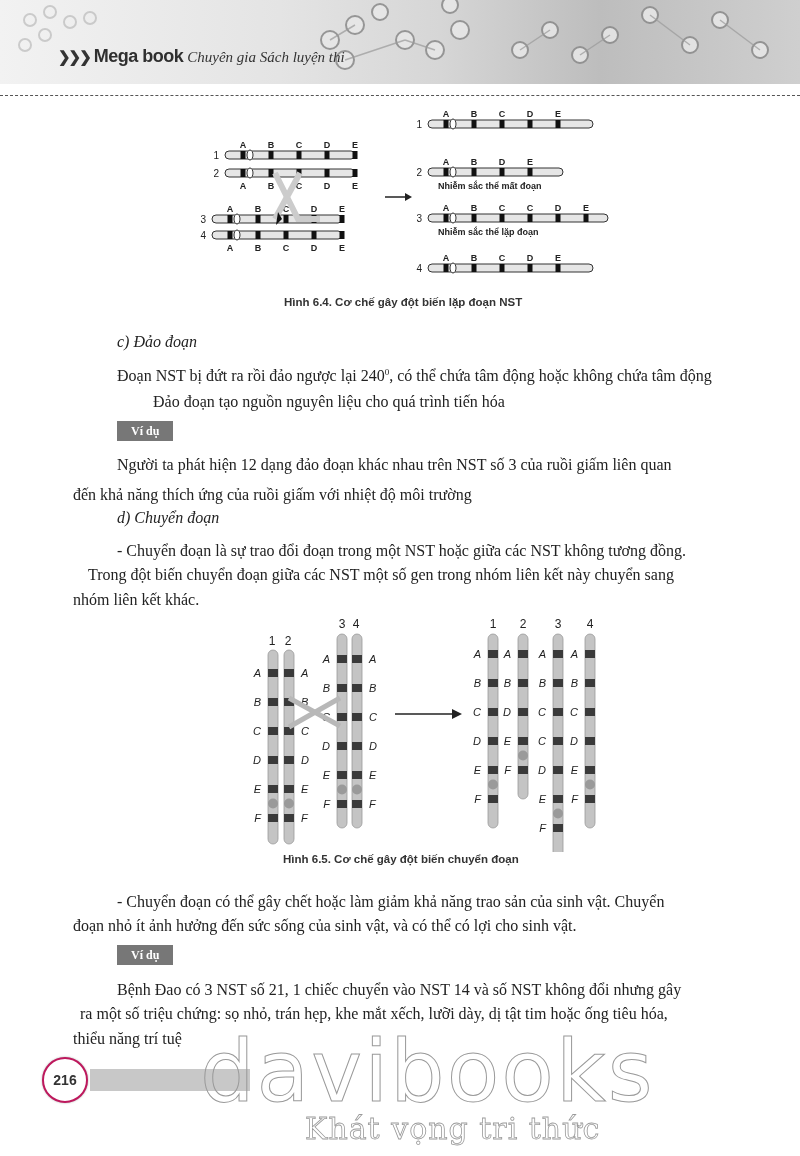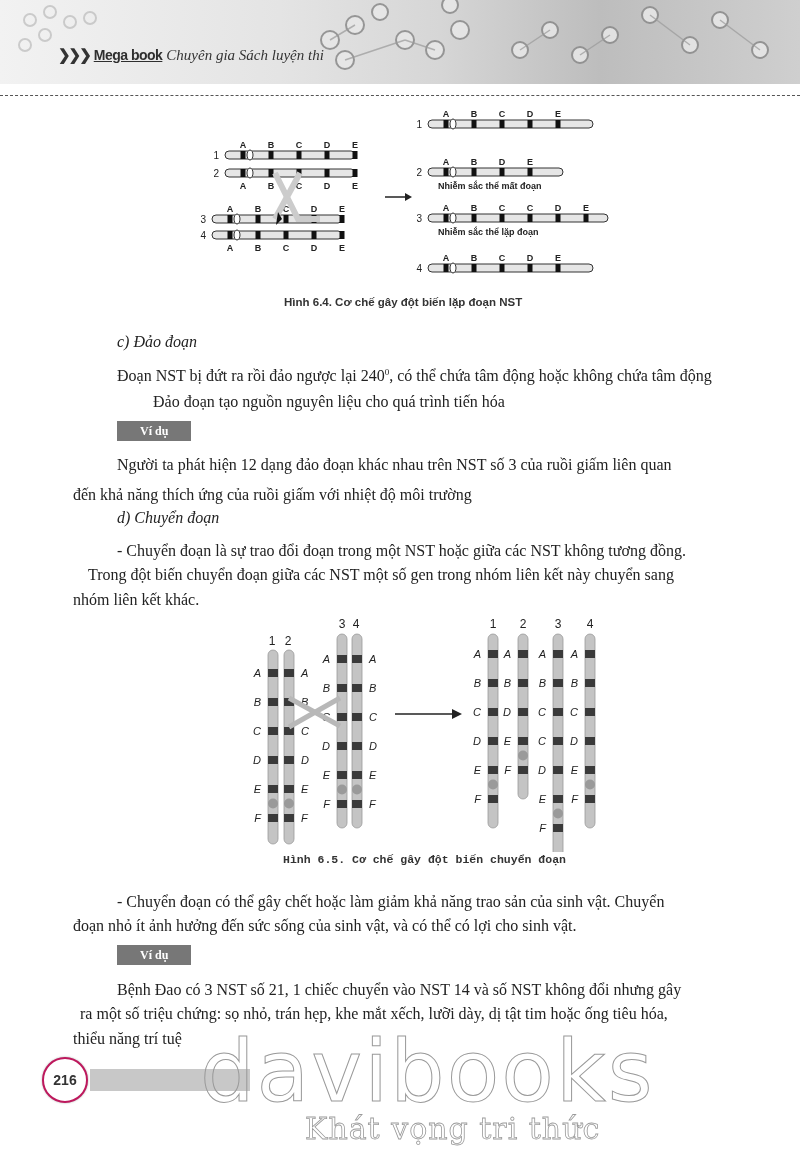--- a/index.html
+++ b/index.html
@@ -3,29 +3,29 @@
 <meta charset="utf-8">
 <style>
   html, body { margin: 0; padding: 0; }
   body { width: 800px; height: 1156px; background: #ffffff; position: relative; overflow: hidden;
          font-family: "Liberation Serif", "DejaVu Serif", serif; color: #1e1e1e; }
   .header { position: absolute; left: 0; top: 0; width: 800px; height: 84px;
             background: linear-gradient(90deg, #f2f2f2 0%, #e4e4e4 35%, #d6d6d6 55%, #bdbdbd 75%, #cfcfcf 100%); overflow: hidden; }
   .header svg.deco { position: absolute; left: 0; top: 0; }
   .brand { position: absolute; left: 58px; top: 46px; display: flex; align-items: baseline; gap: 4px; }
   .brand-mark { font-family: "Liberation Sans", sans-serif; font-weight: 700; font-size: 15px; color: #333; letter-spacing: -2px; }
-  .brand-name { font-family: "Liberation Sans", sans-serif; font-weight: 700; font-size: 14px; color: #2f2f2f; letter-spacing: -0.5px; text-decoration: underline; }
+  .brand-name { font-family: "Liberation Sans", sans-serif; font-weight: 700; font-size: 18px; color: #2f2f2f; letter-spacing: -0.5px; }
   .brand-tag { font-family: "Liberation Serif", serif; font-style: italic; font-size: 15px; color: #333; }
   .dash-line { position: absolute; left: 0; top: 95px; width: 800px; border-top: 1.5px dashed #555; }
 
   .fig { position: absolute; }
   .caption { position: absolute; font-family: "Liberation Sans", sans-serif; font-weight: 700; font-size: 11.5px; color: #333; white-space: nowrap; }
   .p { position: absolute; font-size: 16px; line-height: 30px; color: #222; }
   .italic { font-style: italic; }
-  .tag { position: absolute; background: #777; color: #fff; font-size: 12px; font-weight: 700; padding: 1px 23px; height: 18px; line-height: 18px; }
+  .tag { position: absolute; background: #777; color: #fff; font-size: 12px; font-weight: 700; padding: 1px 14px; height: 18px; line-height: 18px; }
   sup { font-size: 9px; }
 
   .footer-bar { position: absolute; left: 90px; top: 1069px; width: 160px; height: 22px; background: #c8c8c8; }
   .page-num { position: absolute; left: 42px; top: 1057px; width: 42px; height: 42px; border-radius: 50%; border: 2px solid #be185d; background: #fff;
               font-family: "Liberation Sans", sans-serif; font-weight: 700; font-size: 14px; line-height: 42px; text-align: center; color: #333; box-shadow: 0 0 2px #aaa; }
   .wm1 { position: absolute; left: 200px; top: 1028px; font-family: "DejaVu Sans", sans-serif; font-size: 86px; color: transparent;
          -webkit-text-stroke: 1px #9a9a9a; letter-spacing: 2px; line-height: 1; }
   .wm2 { position: absolute; left: 305px; top: 1114px; font-family: "DejaVu Serif", serif; font-size: 30px; color: transparent;
          -webkit-text-stroke: 0.8px #9a9a9a; letter-spacing: 1px; line-height: 1; }
   .chr-label { font-family: "Liberation Sans", sans-serif; font-size: 9px; font-weight: 700; fill: #222; }
@@ -361,21 +361,21 @@
       <text x="338" y="104" class="chr-label2" text-anchor="end">C</text>
       <rect x="345" y="125" width="10" height="8" fill="#3a3a3a"></rect>
       <text x="338" y="133" class="chr-label2" text-anchor="end">D</text>
       <rect x="345" y="154" width="10" height="8" fill="#3a3a3a"></rect>
       <text x="338" y="162" class="chr-label2" text-anchor="end">E</text>
       <rect x="345" y="183" width="10" height="8" fill="#3a3a3a"></rect>
       <text x="338" y="191" class="chr-label2" text-anchor="end">F</text>
       <circle cx="350" cy="172.5" r="5" fill="#9a9a9a"></circle>
     </g>
   </svg>
-<div class="caption" style="left:283px; top:853px;font-family:Liberation Mono, monospace;">Hình 6.5. Cơ chế gây đột biến chuyển đoạn</div>
+<div class="caption" style="left:283px; top:853px;">Hình 6.5. Cơ chế gây đột biến chuyển đoạn</div>
 
 <div class="p" style="left:117px; top:887px; white-space:nowrap;">- Chuyển đoạn có thể gây chết hoặc làm giảm khả năng trao sản của sinh vật. Chuyển</div>
 <div class="p" style="left:73px; top:911px; white-space:nowrap;">đoạn nhỏ ít ảnh hưởng đến sức sống của sinh vật, và có thể có lợi cho sinh vật.</div>
 <div class="tag" style="left:117px; top:945px;">Ví dụ</div>
 <div class="p" style="left:117px; top:975px; white-space:nowrap;">Bệnh Đao có 3 NST số 21, 1 chiếc chuyển vào NST 14 và số NST không đổi nhưng gây</div>
 <div class="p" style="left:73px; top:999px; white-space:nowrap;margin-left:7px;">ra một số triệu chứng: sọ nhỏ, trán hẹp, khe mắt xếch, lưỡi dày, dị tật tim hoặc ống tiêu hóa,</div>
 <div class="p" style="left:73px; top:1024px; white-space:nowrap;">thiểu năng trí tuệ</div>
 
 <div class="footer-bar"></div>
 <div class="page-num">216</div>

